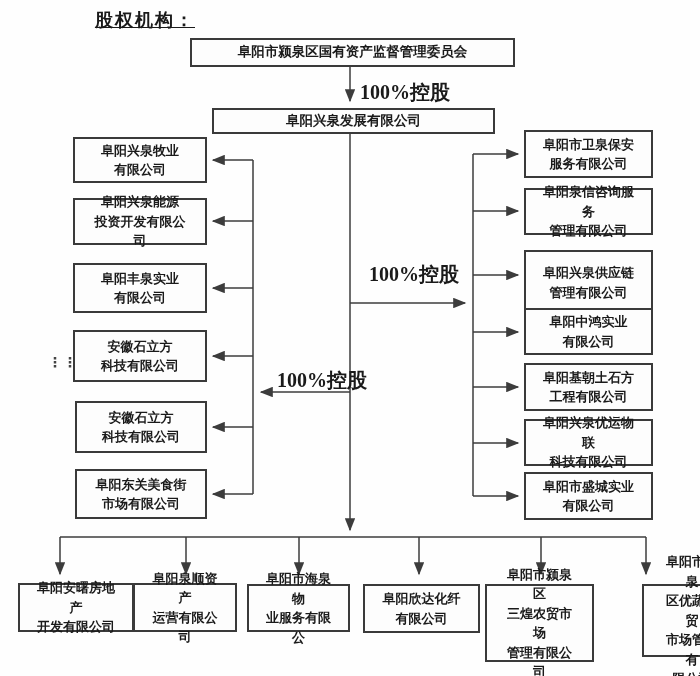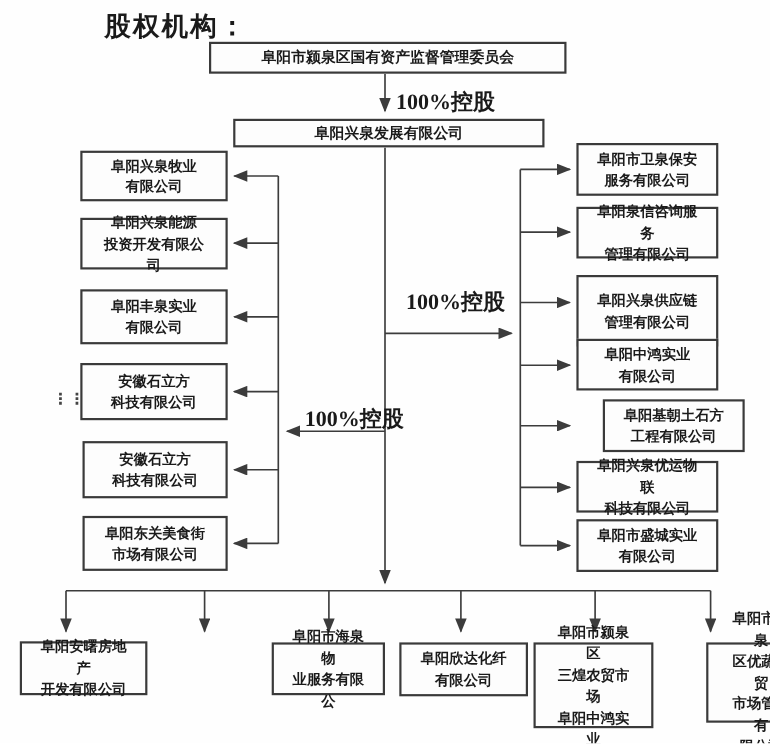--- a/index.html
+++ b/index.html
@@ -9,22 +9,22 @@
   }
   .wires{position:absolute;left:0;top:0;width:700px;height:676px;}
   .node{
     position:absolute;border:2px solid #3a3a3a;background:#fdfdfd;
     display:flex;align-items:center;justify-content:center;text-align:center;
     white-space:pre-line;font-size:13px;line-height:1.5;font-weight:600;
     box-sizing:border-box;padding:1px 16px;
   }
   .node.single{font-size:13.5px;}
   .chart-title{
-    position:absolute;left:95px;top:8px;font-size:24px;font-weight:bold;
-    letter-spacing:2px;font-family:"Liberation Serif","DejaVu Serif",serif;
+    position:absolute;left:95px;top:8px;font-size:18px;font-weight:bold;
+    letter-spacing:2px;font-family:"Liberation Serif","DejaVu Serif",serif;text-decoration:underline;
   }
   .pct-label{
     position:absolute;font-size:20px;font-weight:bold;white-space:nowrap;
     font-family:"Liberation Serif","DejaVu Serif",serif;
   }
   .ellipsis-marker{
     position:absolute;left:48px;top:355px;font-size:14px;font-weight:bold;
     color:#444;letter-spacing:1px;line-height:1;
   }
 </style>
@@ -101,34 +101,36 @@
 市场有限公司</div>
 
   <div class="node" style="left:524px;top:130px;width:129px;height:48px;">阜阳市卫泉保安
 服务有限公司</div>
   <div class="node" style="left:524px;top:188px;width:129px;height:47px;">阜阳泉信咨询服务
 管理有限公司</div>
   <div class="node" style="left:524px;top:250px;width:129px;height:65px;">阜阳兴泉供应链
 管理有限公司</div>
   <div class="node" style="left:524px;top:308px;width:129px;height:47px;">阜阳中鸿实业
 有限公司</div>
-  <div class="node" style="left:524px;top:363px;width:129px;height:48px;margin-left:24px;">阜阳基朝土石方
+  <div class="node" style="left:524px;top:363px;width:129px;height:48px;">阜阳基朝土石方
 工程有限公司</div>
   <div class="node" style="left:524px;top:419px;width:129px;height:47px;">阜阳兴泉优运物联
 科技有限公司</div>
   <div class="node" style="left:524px;top:472px;width:129px;height:48px;">阜阳市盛城实业
 有限公司</div>
 
   <div class="node" style="left:18px;top:583px;width:116px;height:49px;">阜阳安曙房地产
 开发有限公司</div>
+  <div class="node" style="left:133px;top:583px;width:104px;height:49px;">阜阳泉顺资产
+运营有限公司</div>
   <div class="node" style="left:247px;top:584px;width:103px;height:48px;">阜阳市海泉物
 业服务有限公</div>
   <div class="node" style="left:363px;top:584px;width:117px;height:49px;">阜阳欣达化纤
 有限公司</div>
   <div class="node" style="left:485px;top:584px;width:109px;height:78px;">阜阳市颍泉区
 三煌农贸市场
-阜阳中鸿实业</div>
+管理有限公司</div>
   <div class="node" style="left:599px;top:584px;width:100px;height:73px;margin-left:43px;">阜阳市颍泉
 区优蔬农贸
 市场管理有
 限公司</div>
 
 </div>
 
 </body></html>

